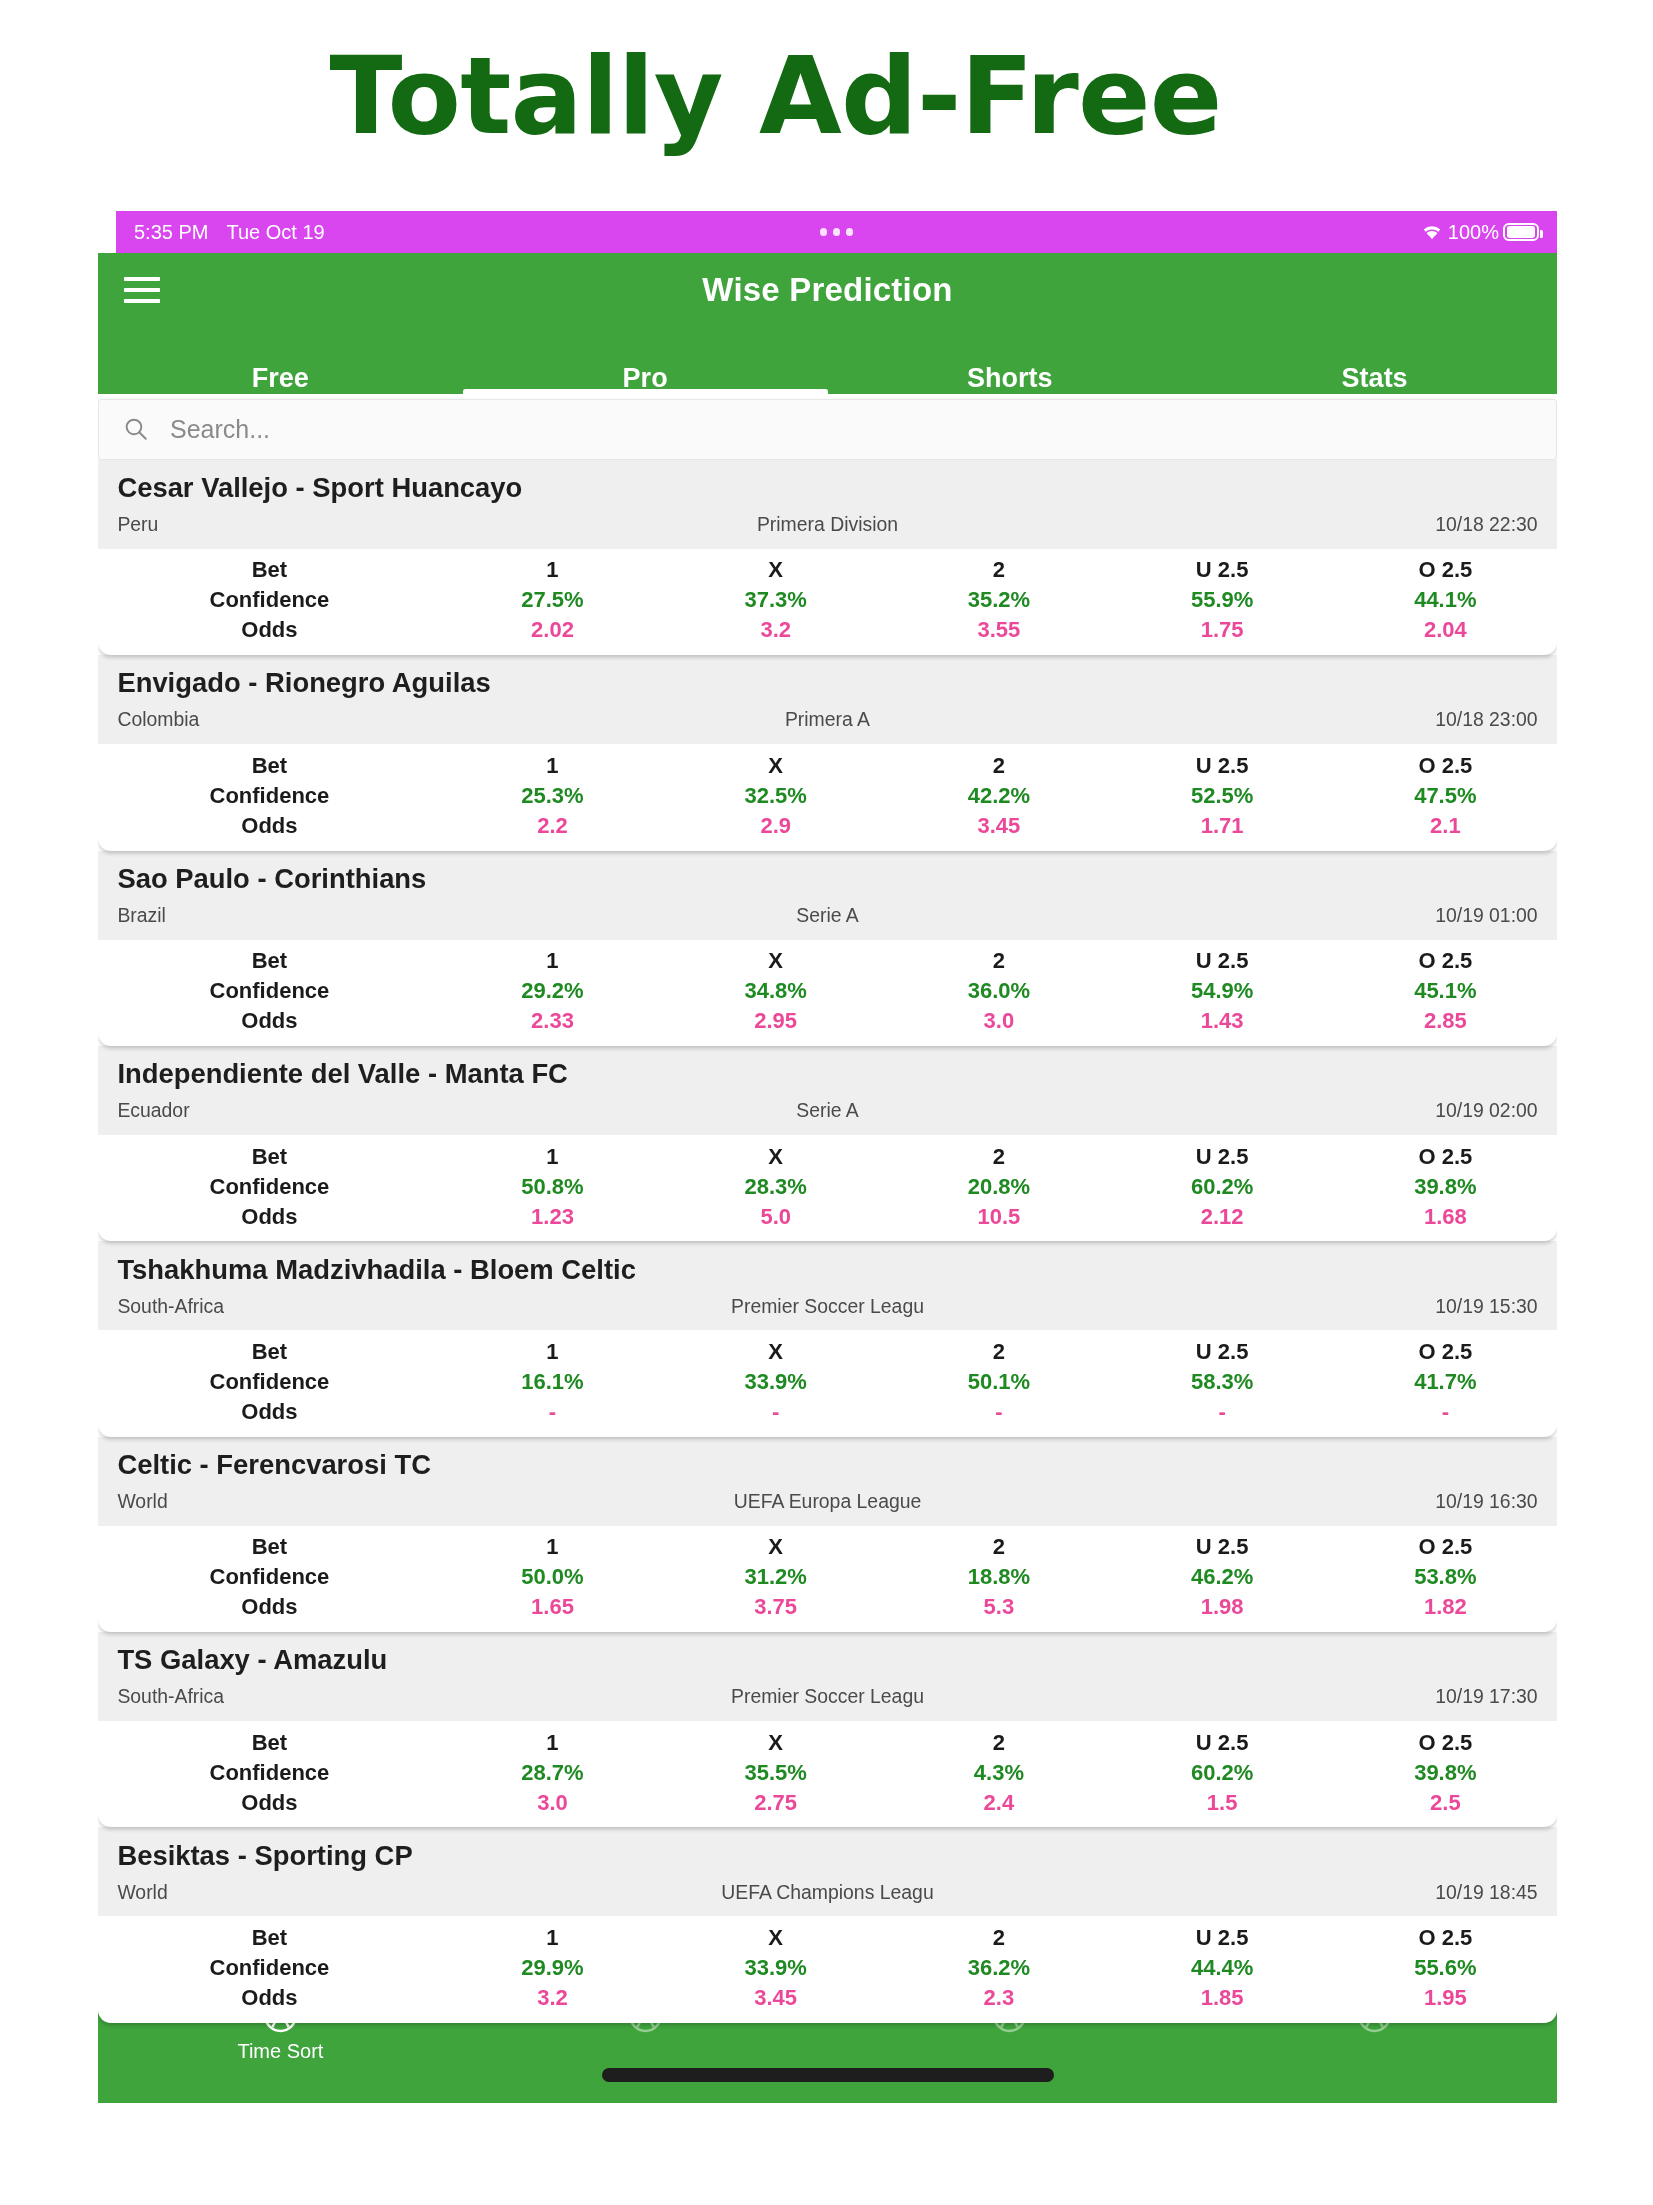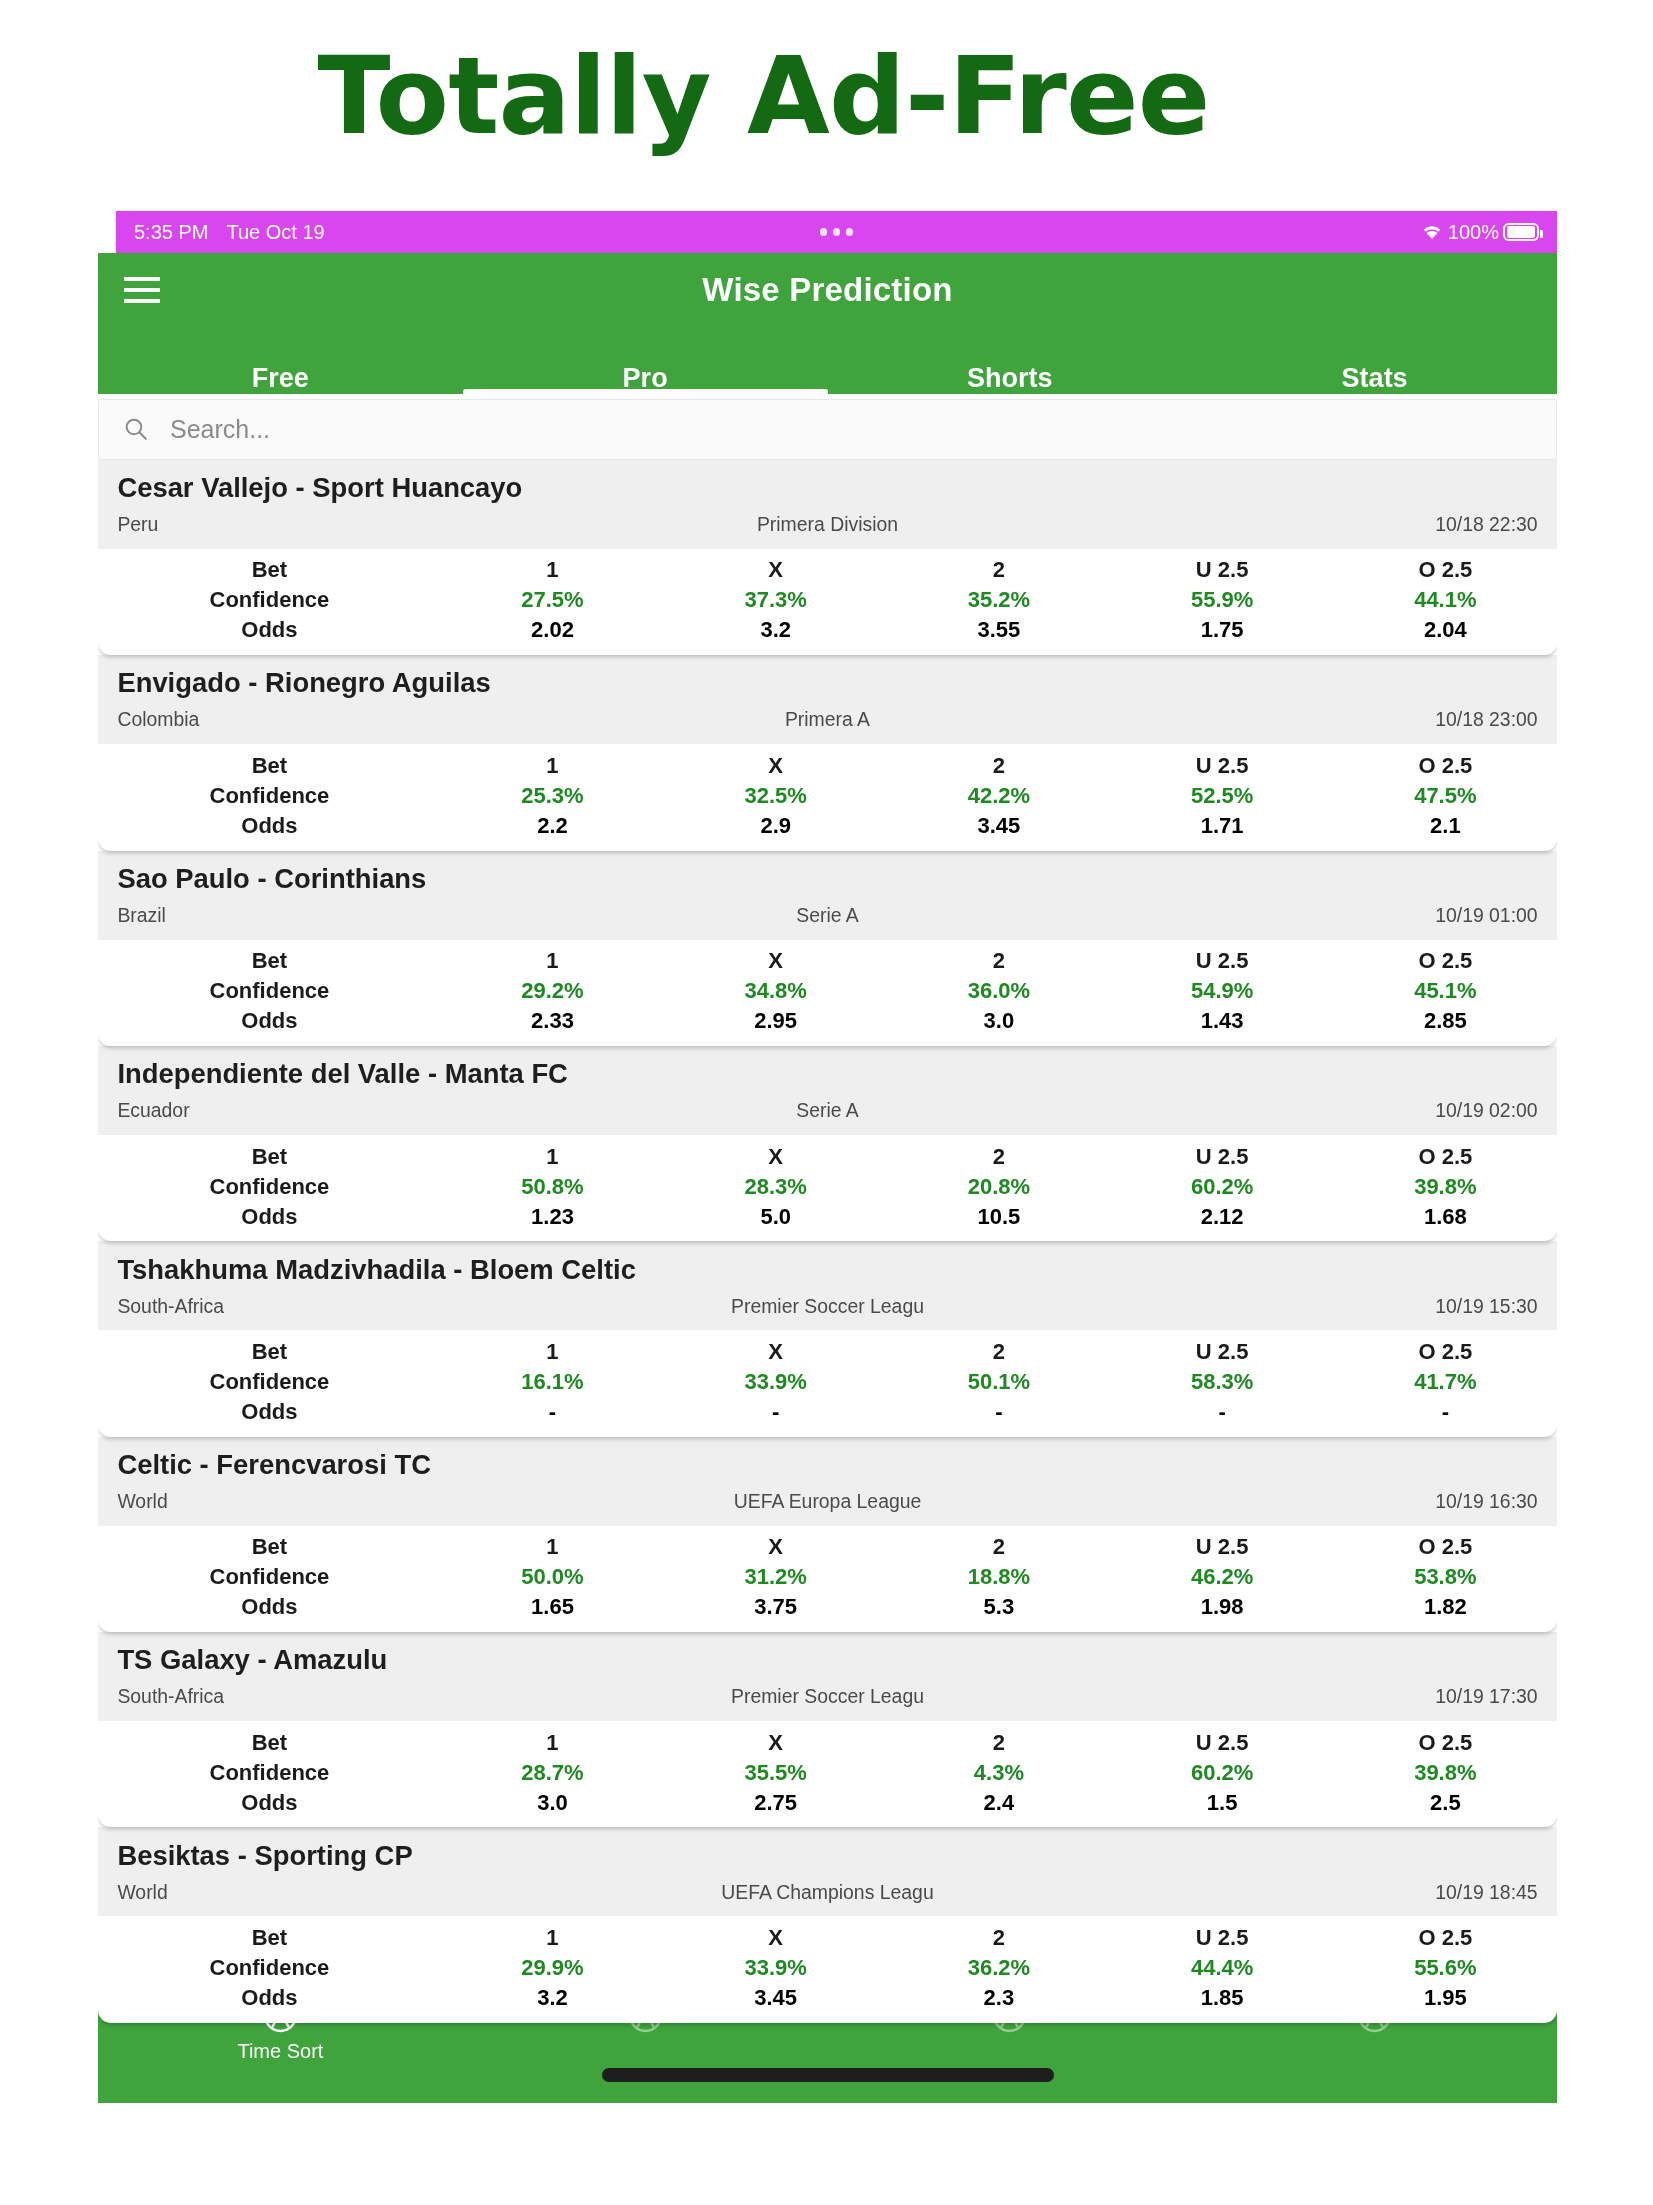--- a/index.html
+++ b/index.html
@@ -8,21 +8,21 @@
     height: 2205px;
     background: #ffffff;
     font-family: "Liberation Sans", sans-serif;
     overflow: hidden;
   }
   .page { position: relative; width: 1653px; height: 2205px; background: #fff; }
 
   
   .headline {
     position: absolute;
-    left: 0; top: 36px;
+    left: 12px; top: 36px;
     width: 1527px;
     text-align: center;
     font-family: "DejaVu Sans", sans-serif;
     font-weight: 700;
     font-size: 107px;
     line-height: 121px;
     letter-spacing: -0.8px;
     color: #136A13;
     white-space: nowrap;
   }
@@ -149,21 +149,21 @@
     box-shadow: 0 3.2px 4px -1.6px rgba(0,0,0,.22);
     padding: 6.5px 0 9.7px 0;
     position: relative; z-index: 1;
   }
   .grid-row { display: flex; align-items: center; height: 30px; }
   .cell { text-align: center; font-size: 22px; font-weight: 700; white-space: nowrap; }
   .c-label { flex: 0 0 23.5%; color: #1B1B1B; }
   .c-val   { flex: 0 0 15.3%; }
   .head-row .c-val { color: #1B1B1B; }
   .conf-row .c-val { color: #1F8A22; }
-  .odds-row .c-val { color: #000000; }
+  .odds-row .c-val { color: #ec4899; }
 
   
   .bottomnav {
     position: absolute; left: 0; bottom: 0;
     width: 1459px; height: 118px;
     background: #3FA43C;
     display: flex; align-items: flex-start;
     padding-top: 11.3px;
   }
   .navitem {

